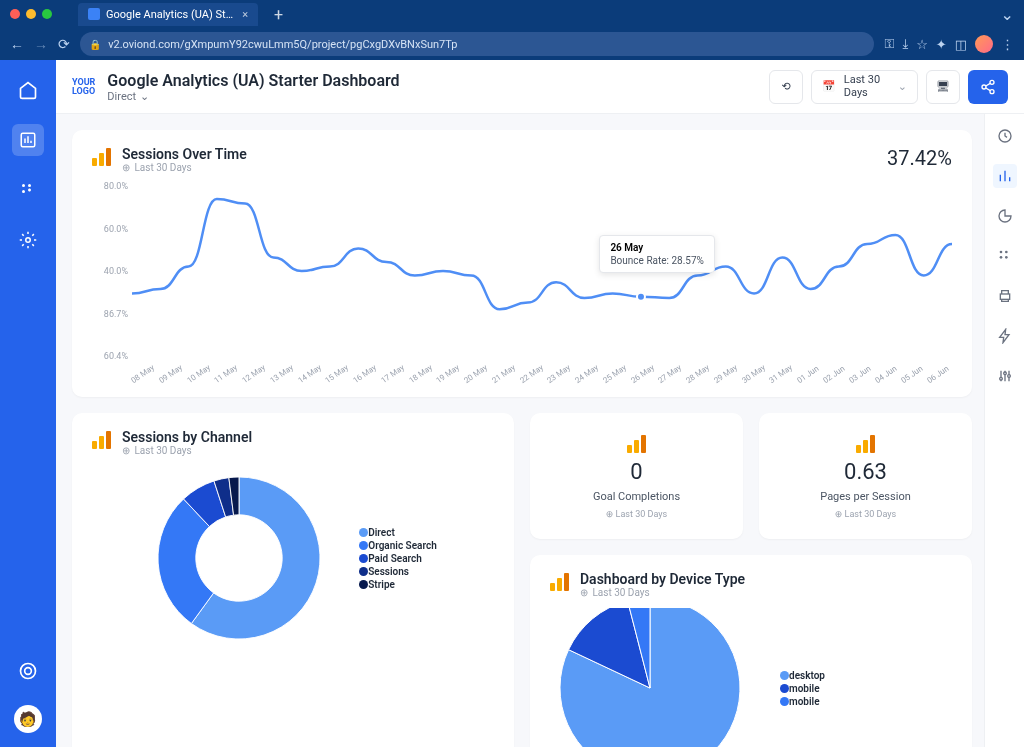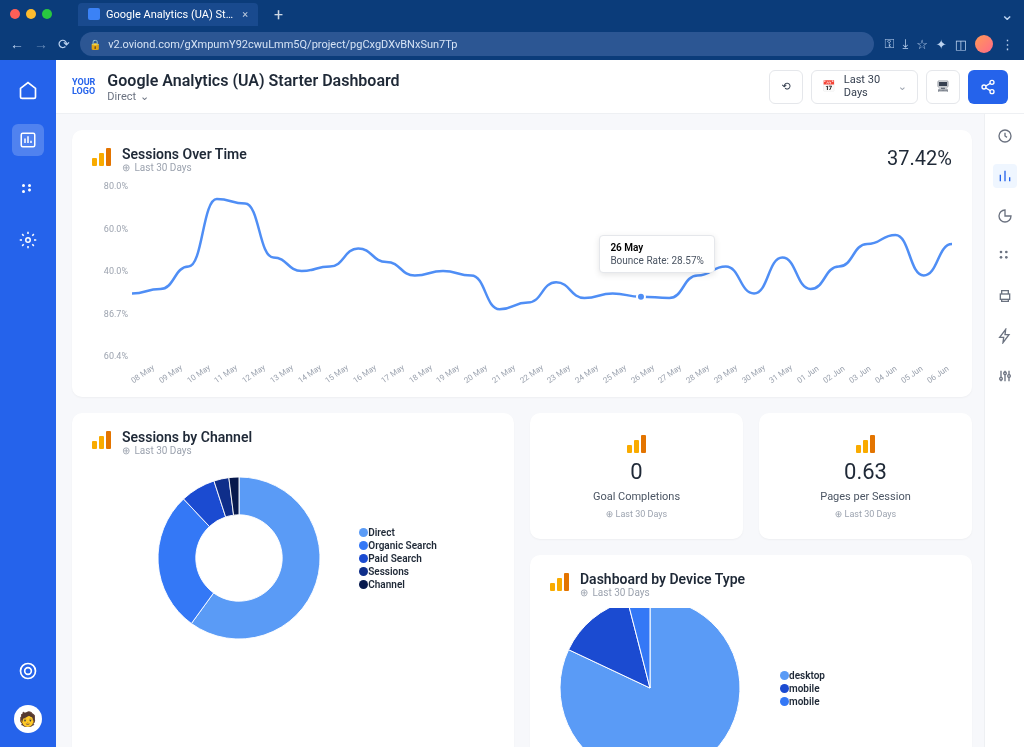--- a/index.html
+++ b/index.html
@@ -298,21 +298,21 @@
                   <div class="legend-item">
                     <span class="legend-dot" style="background: rgb(27, 75, 209);"></span>
                     <span>Paid Search</span>
                   </div>
                   <div class="legend-item">
                     <span class="legend-dot" style="background: rgb(15, 46, 138);"></span>
                     <span>Sessions</span>
                   </div>
                   <div class="legend-item">
                     <span class="legend-dot" style="background: rgb(7, 25, 77);"></span>
-                    <span>Channel</span>
+                    <span>Stripe</span>
                   </div>
                 </div>
             </div>
           </div>
 
           <div class="right-col">
             <div class="stat-row">
               <div class="stat-card">
                 <div class="ga-wrap">
                     <div class="ga-bar1"></div>

